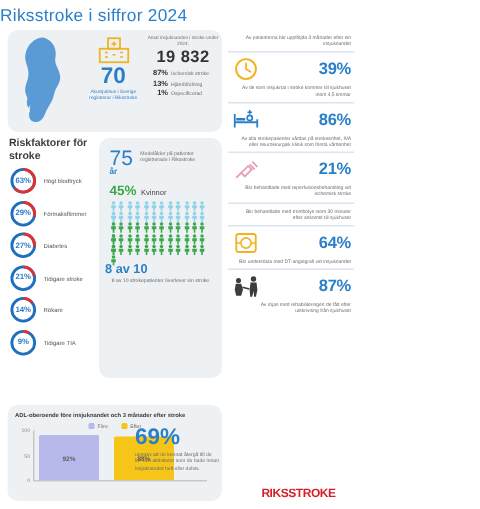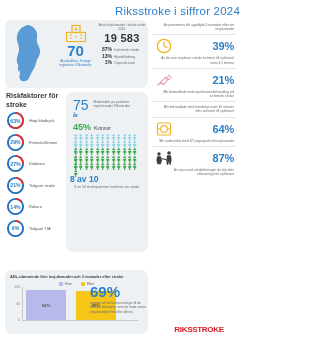--- a/index.html
+++ b/index.html
@@ -8,21 +8,21 @@
     background:#ffffff;
     font-family:"Liberation Sans", sans-serif;
     overflow:hidden;
     position:relative;
     color:#4a4a4a;
   }
   .page{position:relative;width:240px;height:339px;}
 
   
   .title{
-    text-align:right;
+    text-align:left;
     color:#2a7fc9;
     font-size:11.5px;
     letter-spacing:.2px;
     padding:5px 0 4px;
     font-weight:400;
   }
 
   
   .card{
     background:#eef1f4;
@@ -142,21 +142,21 @@
         <path d="M11 3.6v3.2M9.4 5.2h3.2" stroke="#f0b323" stroke-width="1.1"></path>
         <rect x="1.5" y="8.5" width="19" height="9" fill="none" stroke="#f0b323" stroke-width="1.2"></rect>
         <path d="M5 11h2M5 14h2M15 11h2M15 14h2M10 12.5h2" stroke="#f0b323" stroke-width="1"></path>
       </svg>
       <div class="hosp-num">70</div>
       <div class="hosp-cap">Akutsjukhus i Sverige registrerar i Riksstroke</div>
     </div>
 
     <div class="cases">
       <div class="cases-lbl">Antal insjuknanden i stroke under 2024.</div>
-      <div class="cases-num">19 583</div>
+      <div class="cases-num">19 832</div>
       <div class="brk">
         <div class="brk-row">
           <span class="brk-pct">87%</span>
           <span class="brk-txt">Ischemisk stroke</span>
         </div>
         <div class="brk-row">
           <span class="brk-pct">13%</span>
           <span class="brk-txt">Hjärnblödning</span>
         </div>
         <div class="brk-row">
@@ -470,20 +470,34 @@
           <svg width="20" height="18" viewBox="0 0 20 18">
             <circle cx="10" cy="9" r="6.6" fill="none" stroke="#f0b323" stroke-width="1.3"></circle>
             <path d="M10 5.2V9l3 1.8" fill="none" stroke="#f0b323" stroke-width="1.2" stroke-linecap="round"></path>
           </svg>
         </span>
         <span class="stat-pct">39%</span>
       </div>
       <div class="stat-cap">Av de som insjuknat i stroke kommer till sjukhuset inom 4,5 timmar</div>
     </div>
 
+    <div class="stat">
+      <div class="stat-top">
+        <span class="stat-ico">
+          <svg width="20" height="18" viewBox="0 0 20 18">
+            <path d="M2.5 5v9M17.5 8.5v5.5M2.5 10.5h15" stroke="#2a7fc9" stroke-width="1.2" fill="none"></path>
+            <path d="M3.5 9.3h6v-1.6h-6z" fill="#2a7fc9"></path>
+            <circle cx="12.5" cy="7.6" r="1.7" fill="none" stroke="#2a7fc9" stroke-width="1.1"></circle>
+            <path d="M12.5 2.4v3M11 3.9h3" stroke="#2a7fc9" stroke-width="1"></path>
+          </svg>
+        </span>
+        <span class="stat-pct">86%</span>
+      </div>
+      <div class="stat-cap">Av alla strokepatienter vårdas på strokeenhet, IVA eller neurokirurgisk klinik som första vårdenhet</div>
+    </div>
 
     <div class="stat">
       <div class="stat-top">
         <span class="stat-ico">
           <svg width="20" height="18" viewBox="0 0 20 18">
             <path d="M3.5 14.5l4-4M6.8 11.2l4.6-4.6 2.4 2.4-4.6 4.6z" fill="none" stroke="#e8a0b4" stroke-width="1.2"></path>
             <path d="M12.4 5.6l3.4 3.4M14.2 3.8l3.4 3.4" stroke="#e8a0b4" stroke-width="1.2"></path>
           </svg>
         </span>
         <span class="stat-pct">21%</span>

